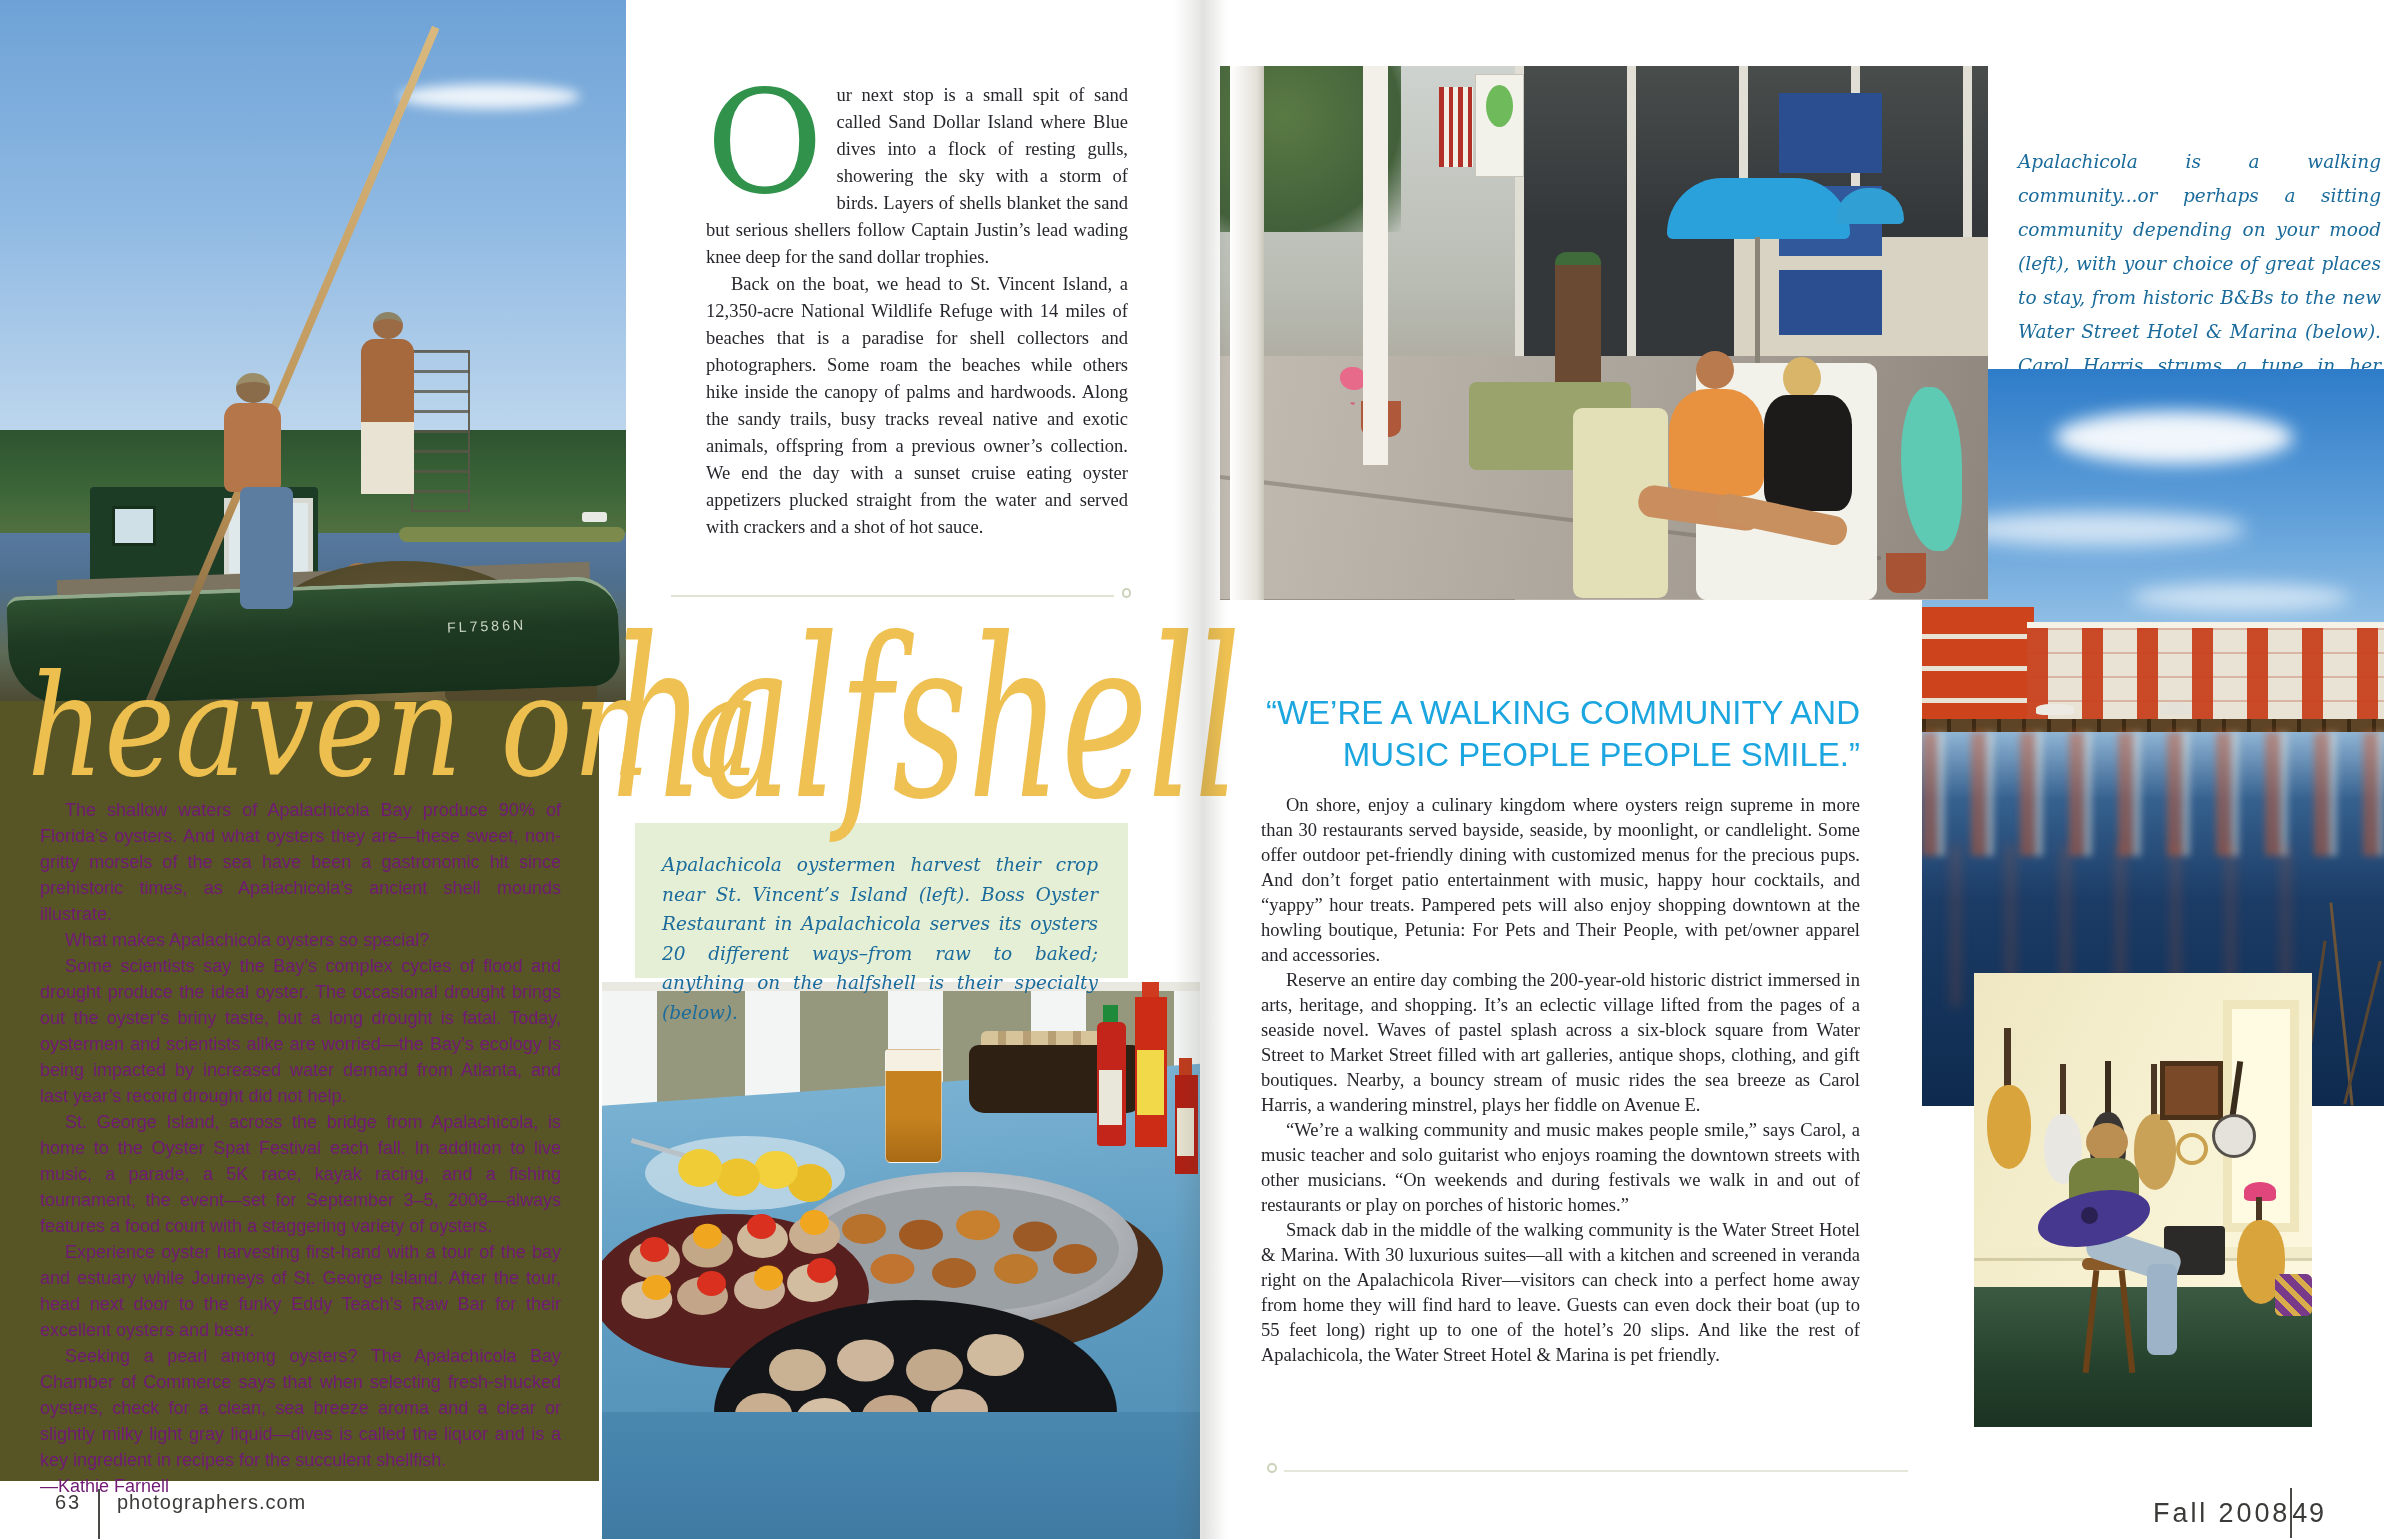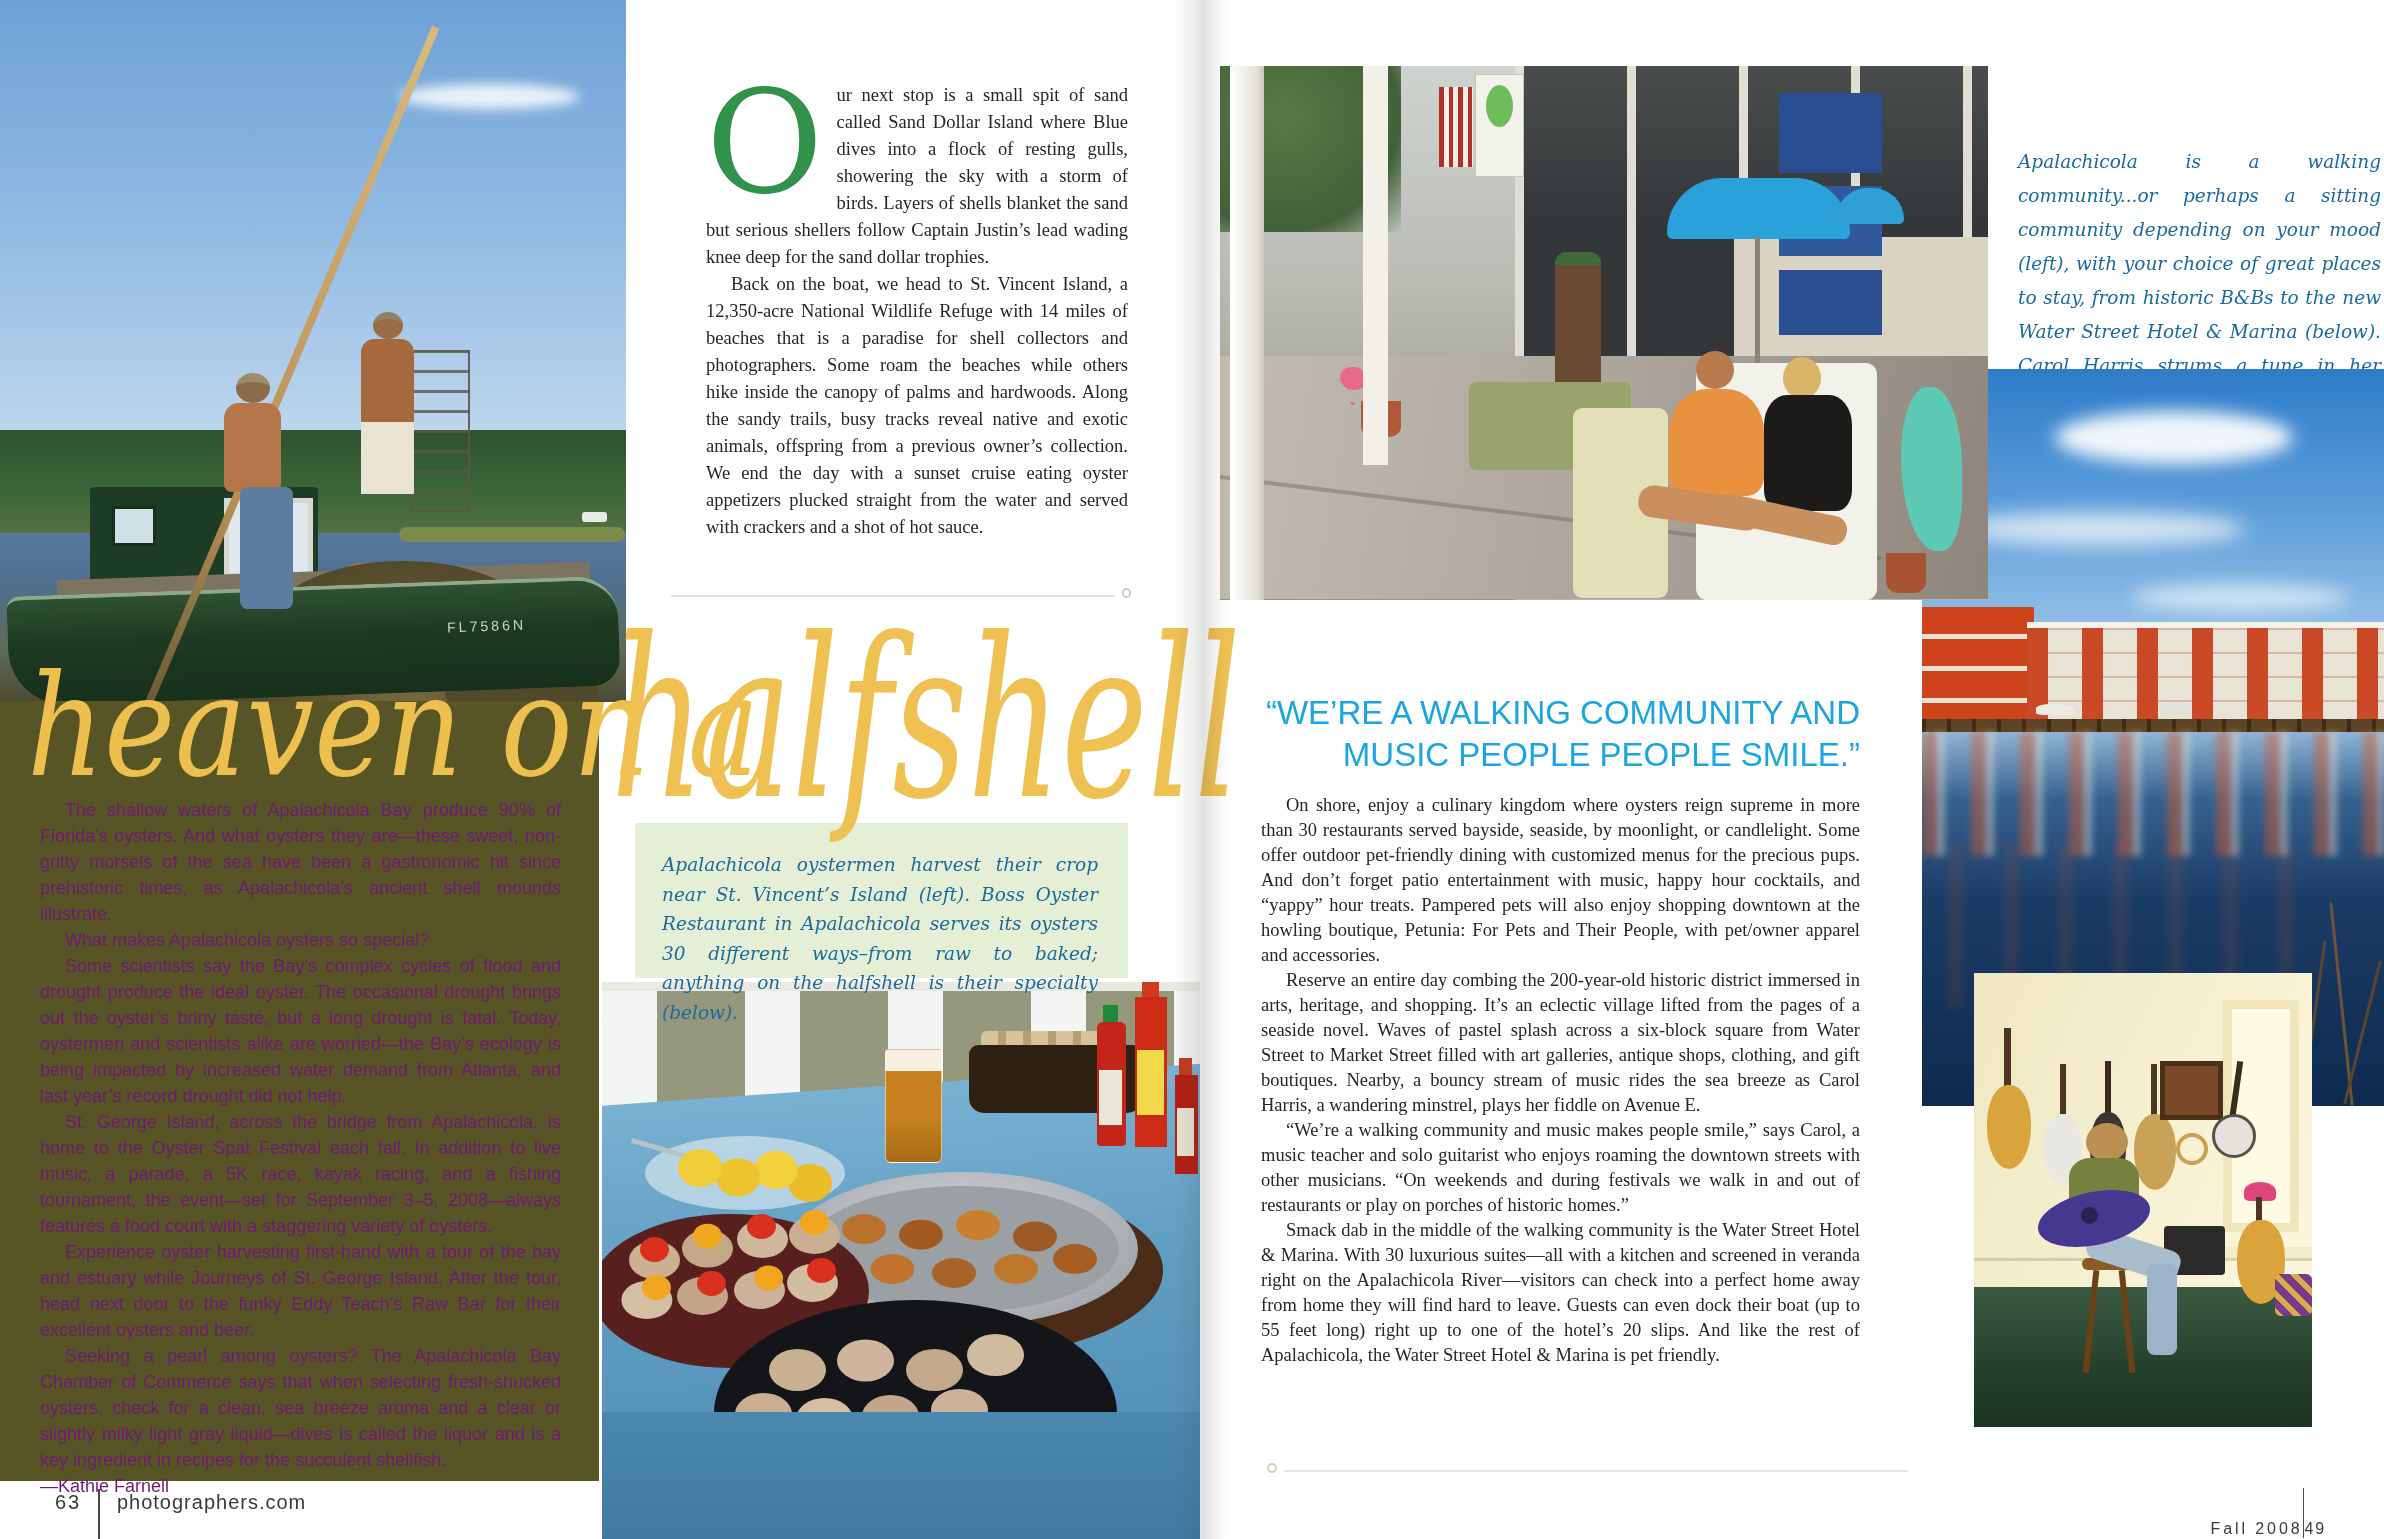--- a/index.html
+++ b/index.html
@@ -191,21 +191,21 @@
   #studio-photo .st-stool { left:108px; top:285px; width:53px; height:12.4px; background:#8a5a28; border-radius:5.7px; }
   #studio-photo .st-stool-leg1 { left:114px; top:297px; width:5.7px; height:103px; background:#6b4218; transform:rotate(6deg); }
   #studio-photo .st-stool-leg2 { left:150px; top:297px; width:5.7px; height:103px; background:#6b4218; transform:rotate(-6deg); }
   #studio-photo .st-amp { left:190px; top:253px; width:61px; height:49px; background:#2c2a28; border-radius:3.8px; }
   #studio-photo .st-hat { left:270px; top:209px; width:32px; height:19px; background:#e0457b; border-radius:50% 50% 20% 20%; }
   #studio-photo .st-kid-neck { left:282px; top:224px; width:5.7px; height:28.5px; background:#4a3623; }
   #studio-photo .st-kid-guitar { left:263px; top:247px; width:48px; height:84px; background:#d9a43b; border-radius:45% 45% 50% 50%; }
   #studio-photo .st-pillow { left:301px; top:301px; width:37px; height:42px; background:#7a3a8a; background-image:repeating-linear-gradient(45deg, rgba(240,200,60,.8) 0 5.7px, rgba(0,0,0,0) 5.7px 13.3px); border-radius:5.7px; }
 
   
-  #footer-right { right:58px; top:1488px; display:flex; align-items:flex-end; font-family:"Liberation Sans",sans-serif; font-size:16px; color:#3a3a38; z-index:3; }
+  #footer-right { right:58px; top:1488px; display:flex; align-items:center; font-family:"Liberation Sans",sans-serif; font-size:27px; color:#3a3a38; z-index:3; }
   #footer-right .issue { letter-spacing:2.9px; padding-top:1.9px; }
   #footer-right .num { letter-spacing:1.9px; padding-top:1.9px; }
 
   
   #gutter-shadow { left:1174px; top:0; width:53px; height:1540px; background:linear-gradient(90deg, rgba(0,0,0,0) 0%, rgba(70,70,60,.10) 40%, rgba(70,70,60,.16) 55%, rgba(0,0,0,0) 100%); z-index:7; pointer-events:none; }
 </style>
 </head>
 <body>
 
 <div id="page">
@@ -244,21 +244,21 @@
   <div id="island-article" class="abs">
     <p><span id="dropcap">O</span><span>ur next stop is a small spit of sand called Sand Dollar Island where Blue dives into a flock of resting gulls, showering the sky with a storm of birds. Layers of shells blanket the sand but serious shellers follow Captain Justin’s lead wading knee deep for the sand dollar trophies.</span></p>
     <p class="indent">Back on the boat, we head to St. Vincent Island, a 12,350-acre National Wildlife Refuge with 14 miles of beaches that is a paradise for shell collectors and photographers. Some roam the beaches while others hike inside the canopy of palms and hardwoods. Along the sandy trails, busy tracks reveal native and exotic animals, offspring from a previous owner’s collection. We end the day with a sunset cruise eating oyster appetizers plucked straight from the water and served with crackers and a shot of hot sauce.</p>
   </div>
 
   <div id="divider-left" class="abs">
     <span class="ring"></span>
   </div>
 
   <div id="caption-box" class="abs">
-    <p>Apalachicola oystermen harvest their crop near St. Vincent’s Island (left). Boss Oyster Restaurant in Apalachicola serves its oysters 30 different ways–from raw to baked; anything on the halfshell is their specialty (below).</p>
+    <p>Apalachicola oystermen harvest their crop near St. Vincent’s Island (left). Boss Oyster Restaurant in Apalachicola serves its oysters 20 different ways–from raw to baked; anything on the halfshell is their specialty (below).</p>
   </div>
 
   <div id="sidebar-text" class="abs">
     <p>The shallow waters of Apalachicola Bay produce 90% of Florida’s oysters. And what oysters they are—these sweet, non-gritty morsels of the sea have been a gastronomic hit since prehistoric times, as Apalachicola’s ancient shell mounds illustrate.</p>
     <p>What makes Apalachicola oysters so special?</p>
     <p>Some scientists say the Bay’s complex cycles of flood and drought produce the ideal oyster. The occasional drought brings out the oyster’s briny taste, but a long drought is fatal. Today, oystermen and scientists alike are worried—the Bay’s ecology is being impacted by increased water demand from Atlanta, and last year’s record drought did not help.</p>
     <p>St. George Island, across the bridge from Apalachicola, is home to the Oyster Spat Festival each fall. In addition to live music, a parade, a 5K race, kayak racing, and a fishing tournament, the event—set for September 3–5, 2008—always features a food court with a staggering variety of oysters.</p>
     <p>Experience oyster harvesting first-hand with a tour of the bay and estuary while Journeys of St. George Island. After the tour, head next door to the funky Eddy Teach’s Raw Bar for their excellent oysters and beer.</p>
     <p>Seeking a pearl among oysters? The Apalachicola Bay Chamber of Commerce says that when selecting fresh-shucked oysters, check for a clean, sea breeze aroma and a clear or slightly milky light gray liquid—dives is called the liquor and is a key ingredient in recipes for the succulent shellfish.</p>
     <p id="byline">—Kathie Farnell</p>

